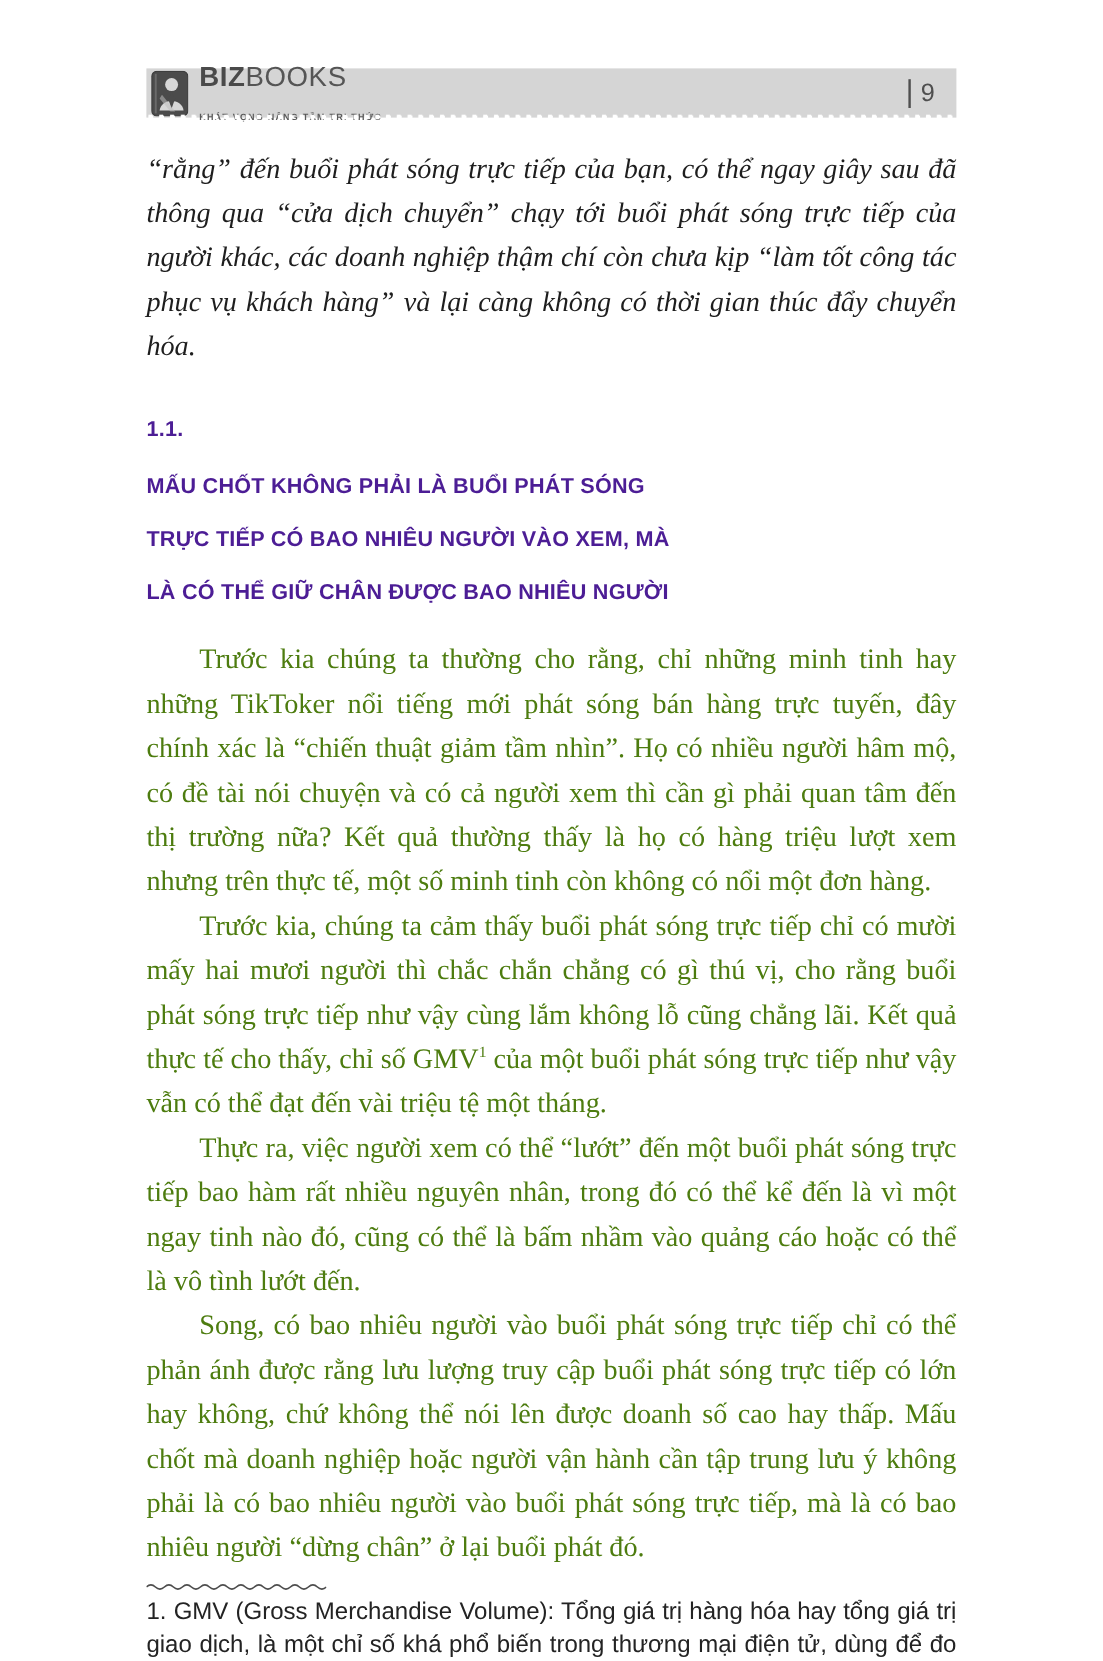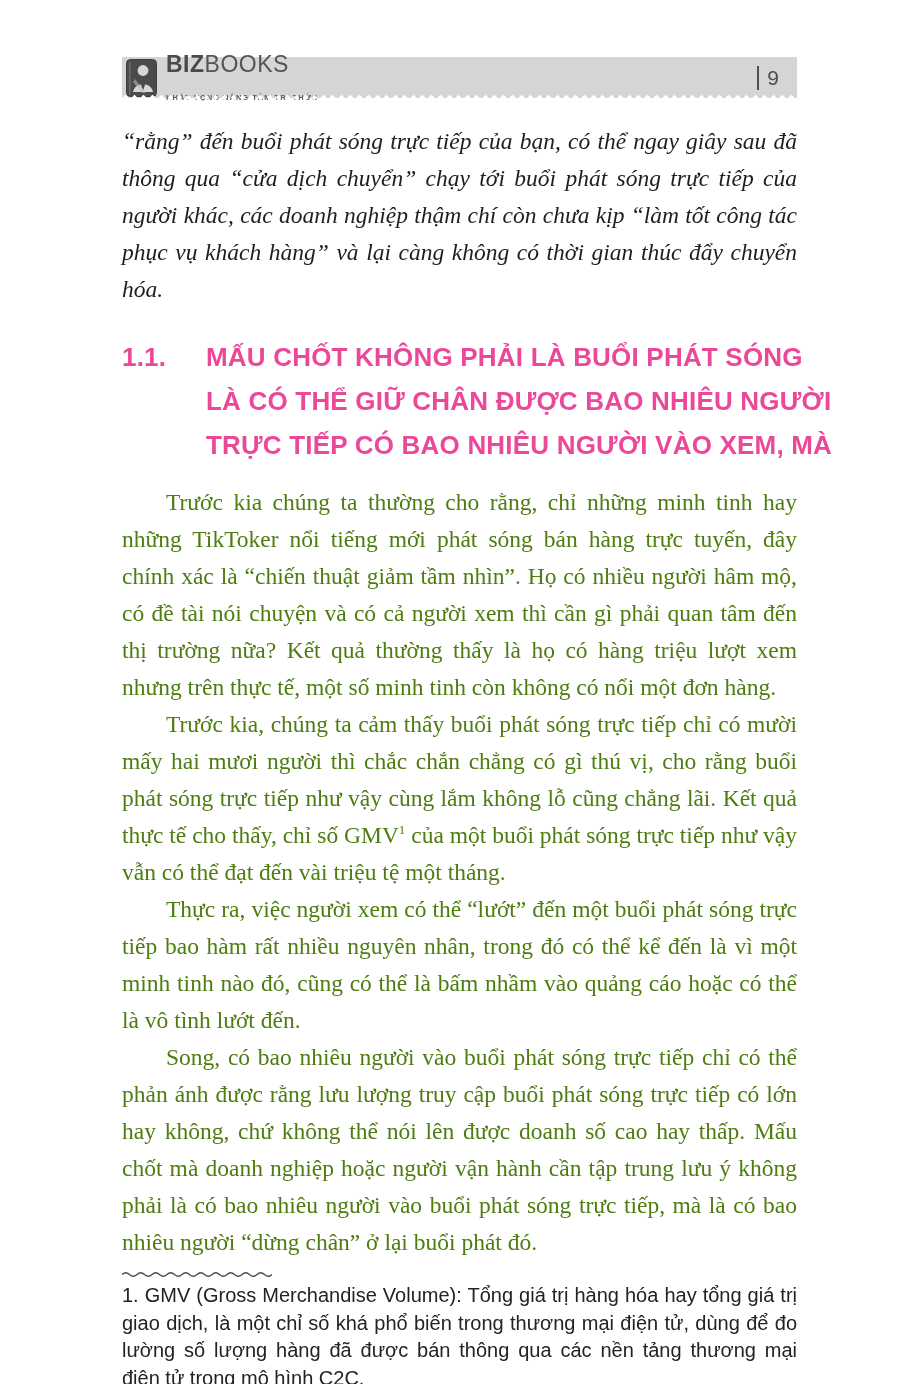--- a/index.html
+++ b/index.html
@@ -61,26 +61,27 @@
     font-style: italic;
     font-size: 23.5px; line-height: 37px;
     color: #1e1e1e;
     text-align: justify; text-align-last: left;
   }
   .section-heading {
     display: flex;
     margin: 27px 0 17px;
     font-family: "Liberation Sans", sans-serif;
     font-weight: 700;
-    font-size: 26px; line-height: 44px;
-    color: #ec4899;
+    font-size: 18px; line-height: 44px;
+    color: #4c1d95;
     letter-spacing: 0.2px;
+    flex-direction: column;
   }
   .sec-num { flex: 0 0 48px; }
-  .sec-title div { white-space: nowrap; margin-left: 36px; }
+  .sec-title div { white-space: nowrap; }
   .body-para {
     font-size: 23.5px; line-height: 37px;
     color: #4d7c0f;
     text-align: justify; text-align-last: left;
     text-indent: 44px;
   }
   .body-para sup { font-size: 13px; line-height: 0; }
 
   
   .footnote { margin-top: 9px; }
@@ -122,30 +123,30 @@
   </header>
 
   <main>
 
     <p class="intro">“rằng” đến buổi phát sóng trực tiếp của bạn, có thể ngay giây sau đã thông qua “cửa dịch chuyển” chạy tới buổi phát sóng trực tiếp của người khác, các doanh nghiệp thậm chí còn chưa kịp “làm tốt công tác phục vụ khách hàng” và lại càng không có thời gian thúc đẩy chuyển hóa.</p>
 
     <div class="section-heading">
       <span class="sec-num">1.1.</span>
       <span class="sec-title">
         <div>MẤU CHỐT KHÔNG PHẢI LÀ BUỔI PHÁT SÓNG</div>
+        <div>TRỰC TIẾP CÓ BAO NHIÊU NGƯỜI VÀO XEM, MÀ</div>
         <div>LÀ CÓ THỂ GIỮ CHÂN ĐƯỢC BAO NHIÊU NGƯỜI</div>
-        <div>TRỰC TIẾP CÓ BAO NHIÊU NGƯỜI VÀO XEM, MÀ</div>
       </span>
     </div>
 
     <p class="body-para">Trước kia chúng ta thường cho rằng, chỉ những minh tinh hay những TikToker nổi tiếng mới phát sóng bán hàng trực tuyến, đây chính xác là “chiến thuật giảm tầm nhìn”. Họ có nhiều người hâm mộ, có đề tài nói chuyện và có cả người xem thì cần gì phải quan tâm đến thị trường nữa? Kết quả thường thấy là họ có hàng triệu lượt xem nhưng trên thực tế, một số minh tinh còn không có nổi một đơn hàng.</p>
 
     <p class="body-para"><span>Trước kia, chúng ta cảm thấy buổi phát sóng trực tiếp chỉ có mười mấy hai mươi người thì chắc chắn chẳng có gì thú vị, cho rằng buổi phát sóng trực tiếp như vậy cùng lắm không lỗ cũng chẳng lãi. Kết quả thực tế cho thấy, chỉ số GMV</span><sup>1</sup><span> của một buổi phát sóng trực tiếp như vậy vẫn có thể đạt đến vài triệu tệ một tháng.</span></p>
 
-    <p class="body-para">Thực ra, việc người xem có thể “lướt” đến một buổi phát sóng trực tiếp bao hàm rất nhiều nguyên nhân, trong đó có thể kể đến là vì một minh tinh nào đó, cũng có thể là bấm nhầm vào quảng cáo hoặc có thể là vô tình lướt đến.</p>
+    <p class="body-para">Thực ra, việc người xem có thể “lướt” đến một buổi phát sóng trực tiếp bao hàm rất nhiều nguyên nhân, trong đó có thể kể đến là vì một ngay tinh nào đó, cũng có thể là bấm nhầm vào quảng cáo hoặc có thể là vô tình lướt đến.</p>
 
     <p class="body-para">Song, có bao nhiêu người vào buổi phát sóng trực tiếp chỉ có thể phản ánh được rằng lưu lượng truy cập buổi phát sóng trực tiếp có lớn hay không, chứ không thể nói lên được doanh số cao hay thấp. Mấu chốt mà doanh nghiệp hoặc người vận hành cần tập trung lưu ý không phải là có bao nhiêu người vào buổi phát sóng trực tiếp, mà là có bao nhiêu người “dừng chân” ở lại buổi phát đó.</p>
 
     <div class="footnote">
       <span class="footnote-sep">
         <svg width="150" height="9" viewBox="0 0 150 9">
           <path d="M0 4.5 Q3.75 1 7.5 4.5 T15 4.5 T22.5 4.5 T30 4.5 T37.5 4.5 T45 4.5 T52.5 4.5 T60 4.5 T67.5 4.5 T75 4.5 T82.5 4.5 T90 4.5 T97.5 4.5 T105 4.5 T112.5 4.5 T120 4.5 T127.5 4.5 T135 4.5 T142.5 4.5 T150 4.5" fill="none" stroke="#4d4d4d" stroke-width="1.4"></path>
         </svg>
       </span>
       <p class="footnote-text">1. GMV (Gross Merchandise Volume): Tổng giá trị hàng hóa hay tổng giá trị giao dịch, là một chỉ số khá phổ biến trong thương mại điện tử, dùng để đo lường số lượng hàng đã được bán thông qua các nền tảng thương mại điện tử trong mô hình C2C.</p>

